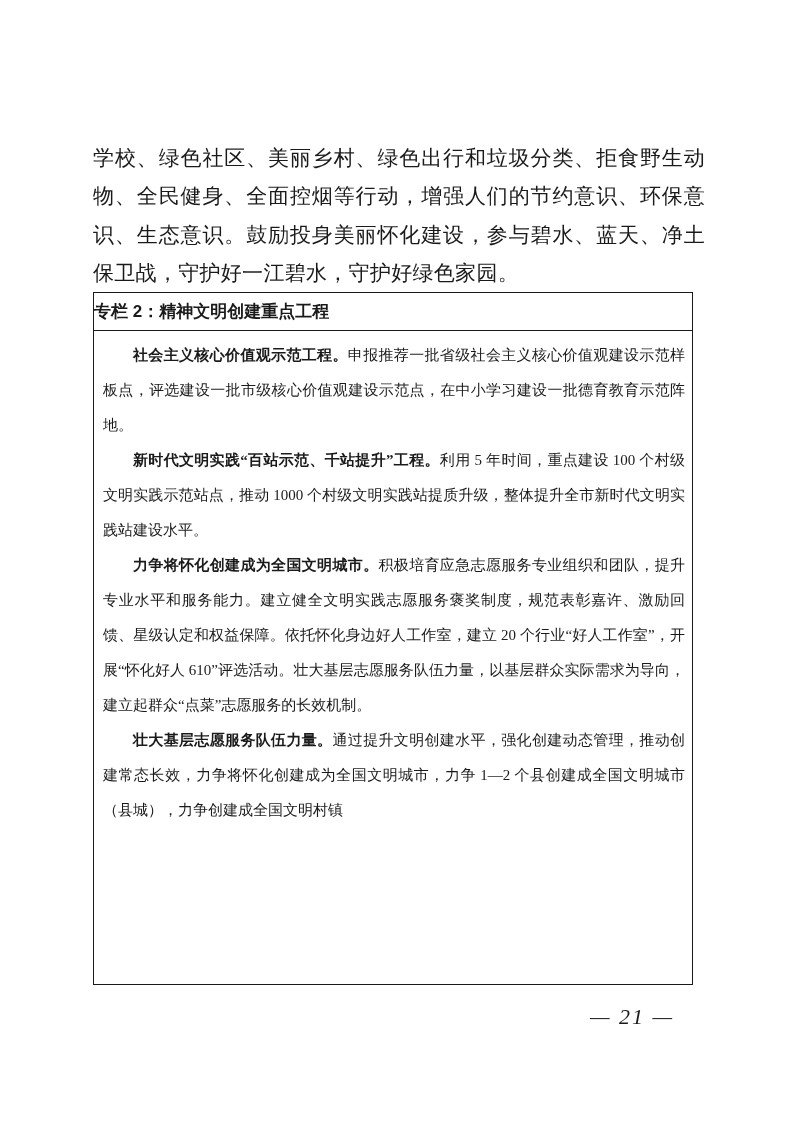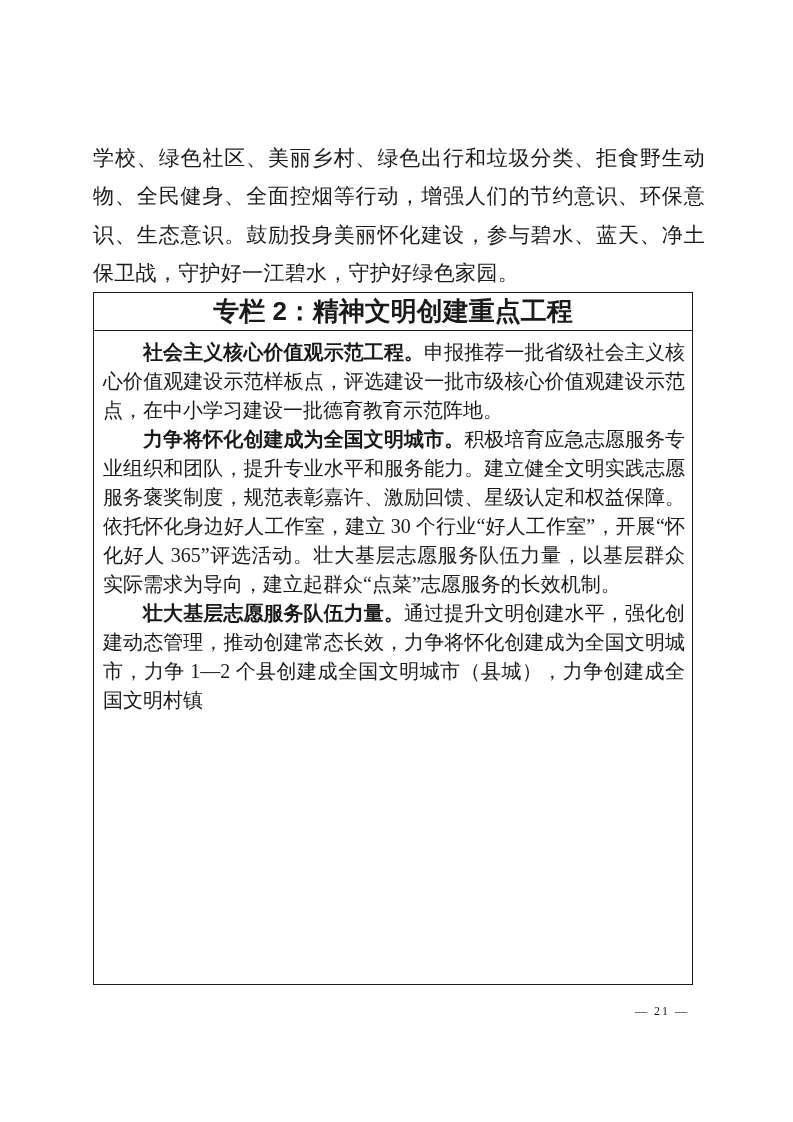--- a/index.html
+++ b/index.html
@@ -34,60 +34,62 @@
     top: 292px;
     width: 600px;
     height: 693px;
     box-sizing: border-box;
     border: 1.5px solid #1a1a1a;
     overflow: hidden;
   }
   .panel-title {
     height: 37px;
     line-height: 37px;
-    text-align: center;
+    text-align: left;
     font-family: "Liberation Sans", "DejaVu Sans", sans-serif;
     font-weight: bold;
-    font-size: 26px;
+    font-size: 17px;
     border-bottom: 1.5px solid #1a1a1a;
   }
   .panel-body {
     padding: 7px 7px 8px 9px;
-    font-size: 20px;
-    line-height: 29px;
+    font-size: 15px;
+    line-height: 35px;
     text-align: justify;
     text-justify: inter-ideograph;
   }
   .panel-body p {
     margin: 0;
     text-indent: 2em;
   }
   .lead {
     font-weight: bold;
   }
   .page-num {
     position: absolute;
     top: 1004px;
-    right: 104px;
-    font-size: 12px;
+    right: 119px;
+    font-size: 22px;
     letter-spacing: 2px;
     white-space: nowrap;
+    font-style: italic;
   }
 </style>
 </head>
 <body>
 
 <div class="page">
 
   <p class="top-para">学校、绿色社区、美丽乡村、绿色出行和垃圾分类、拒食野生动物、全民健身、全面控烟等行动，增强人们的节约意识、环保意识、生态意识。鼓励投身美丽怀化建设，参与碧水、蓝天、净土保卫战，守护好一江碧水，守护好绿色家园。</p>
 
   <div class="panel">
     <div class="panel-title">专栏 2：精神文明创建重点工程</div>
     <div class="panel-body">
       <p><span class="lead">社会主义核心价值观示范工程。</span><span>申报推荐一批省级社会主义核心价值观建设示范样板点，评选建设一批市级核心价值观建设示范点，在中小学习建设一批德育教育示范阵地。</span></p>
-      <p><span class="lead">力争将怀化创建成为全国文明城市。</span><span>积极培育应急志愿服务专业组织和团队，提升专业水平和服务能力。建立健全文明实践志愿服务褒奖制度，规范表彰嘉许、激励回馈、星级认定和权益保障。依托怀化身边好人工作室，建立 30 个行业“好人工作室”，开展“怀化好人 365”评选活动。壮大基层志愿服务队伍力量，以基层群众实际需求为导向，建立起群众“点菜”志愿服务的长效机制。</span></p>
+      <p><span class="lead">新时代文明实践“百站示范、千站提升”工程。</span><span>利用 5 年时间，重点建设 100 个村级文明实践示范站点，推动 1000 个村级文明实践站提质升级，整体提升全市新时代文明实践站建设水平。</span></p>
+      <p><span class="lead">力争将怀化创建成为全国文明城市。</span><span>积极培育应急志愿服务专业组织和团队，提升专业水平和服务能力。建立健全文明实践志愿服务褒奖制度，规范表彰嘉许、激励回馈、星级认定和权益保障。依托怀化身边好人工作室，建立 20 个行业“好人工作室”，开展“怀化好人 610”评选活动。壮大基层志愿服务队伍力量，以基层群众实际需求为导向，建立起群众“点菜”志愿服务的长效机制。</span></p>
       <p><span class="lead">壮大基层志愿服务队伍力量。</span><span>通过提升文明创建水平，强化创建动态管理，推动创建常态长效，力争将怀化创建成为全国文明城市，力争 1—2 个县创建成全国文明城市（县城），力争创建成全国文明村镇</span></p>
     </div>
   </div>
 
   <div class="page-num">— 21 —</div>
 
 </div>
 
 </body></html>

